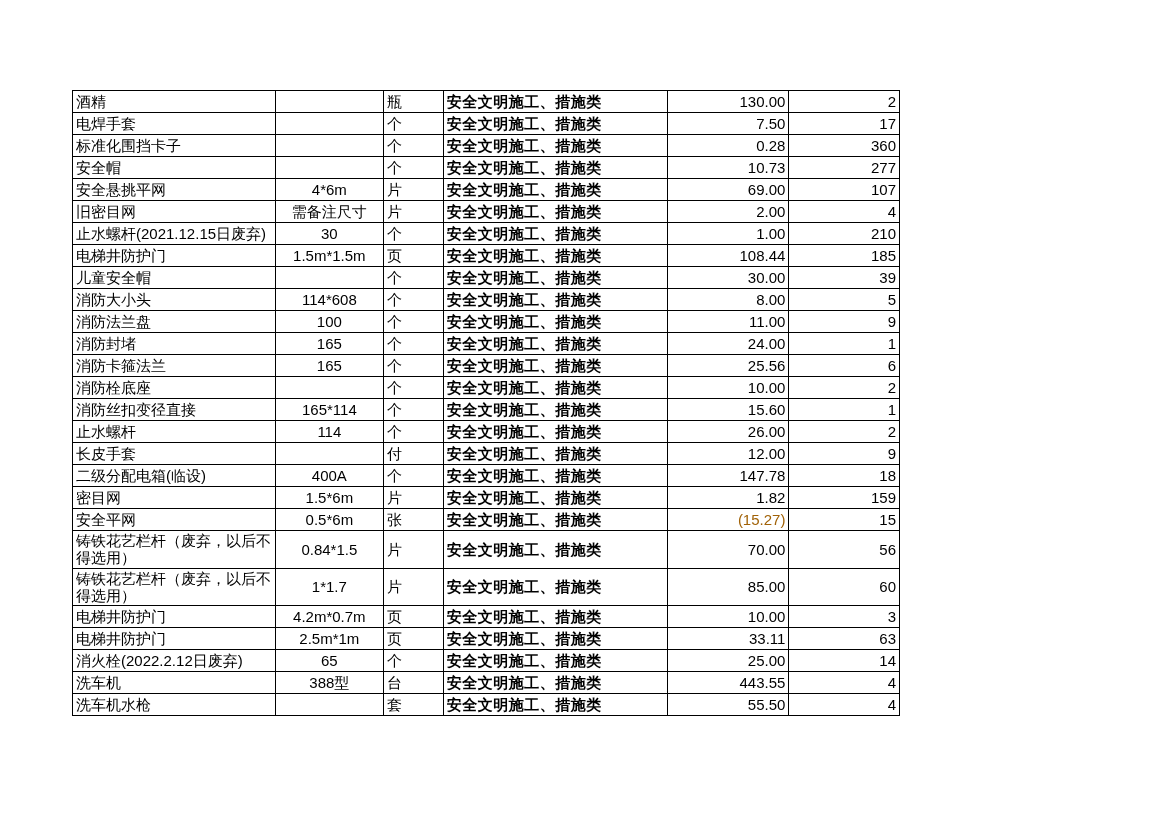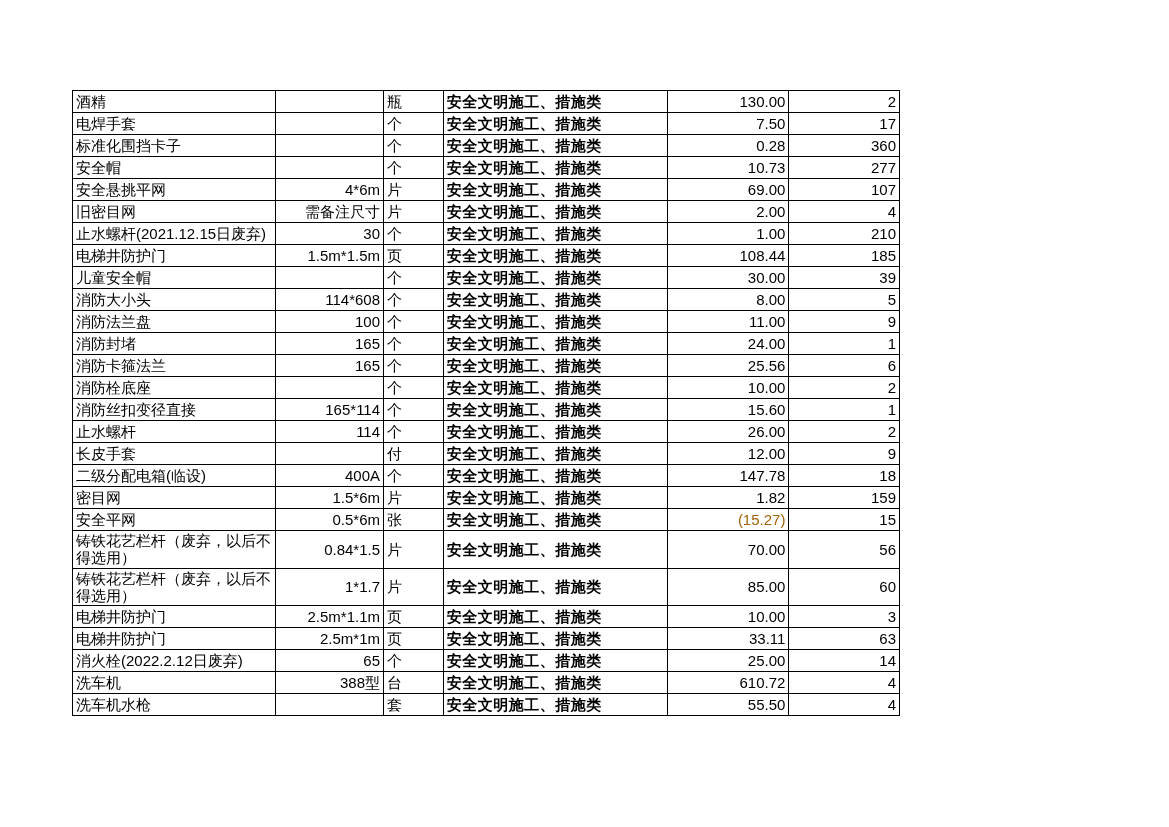--- a/index.html
+++ b/index.html
@@ -29,21 +29,21 @@
   table.grid td {
     border: 1px solid #000000;
     padding: 1px 3px;
     height: 19px;
     vertical-align: middle;
     white-space: normal;
     line-height: 1.15;
     overflow: hidden;
   }
   td.c-name   { width: 180px; text-align: left; }
-  td.c-spec   { width: 93px;  text-align: right; }
+  td.c-spec   { width: 93px;  text-align: center; }
   td.c-unit   { width: 48px;  text-align: left; padding-left: 5px; }
   td.c-cat    { width: 200px; text-align: left; padding-left: 5px; letter-spacing: 0.5px; font-weight: bold;}
   td.c-price  { width: 105px; text-align: right; padding-right: 4px; margin-top: 48px; }
   td.c-qty    { width: 95px;  text-align: right; padding-right: 4px; }
   .neg { color: #a16207; }
   .tall { height: 38px; vertical-align: top; }
   .tall-mid { vertical-align: top; }
 </style>
 </head>
 <body>
@@ -222,21 +222,21 @@
         <tr>
           <td class="c-name tall">铸铁花艺栏杆（废弃，以后不得选用）</td>
           <td class="c-spec tall-mid">1*1.7</td>
           <td class="c-unit tall-mid">片</td>
           <td class="c-cat tall-mid">安全文明施工、措施类</td>
           <td class="c-price tall-mid">85.00</td>
           <td class="c-qty tall-mid">60</td>
         </tr>
         <tr>
           <td class="c-name">电梯井防护门</td>
-          <td class="c-spec">2.5m*1.1m</td>
+          <td class="c-spec">4.2m*0.7m</td>
           <td class="c-unit">页</td>
           <td class="c-cat">安全文明施工、措施类</td>
           <td class="c-price">10.00</td>
           <td class="c-qty">3</td>
         </tr>
         <tr>
           <td class="c-name">电梯井防护门</td>
           <td class="c-spec">2.5m*1m</td>
           <td class="c-unit">页</td>
           <td class="c-cat">安全文明施工、措施类</td>
@@ -249,21 +249,21 @@
           <td class="c-unit">个</td>
           <td class="c-cat">安全文明施工、措施类</td>
           <td class="c-price">25.00</td>
           <td class="c-qty">14</td>
         </tr>
         <tr>
           <td class="c-name">洗车机</td>
           <td class="c-spec">388型</td>
           <td class="c-unit">台</td>
           <td class="c-cat">安全文明施工、措施类</td>
-          <td class="c-price">610.72</td>
+          <td class="c-price">443.55</td>
           <td class="c-qty">4</td>
         </tr>
         <tr>
           <td class="c-name">洗车机水枪</td>
           <td class="c-spec"></td>
           <td class="c-unit">套</td>
           <td class="c-cat">安全文明施工、措施类</td>
           <td class="c-price">55.50</td>
           <td class="c-qty">4</td>
         </tr>

